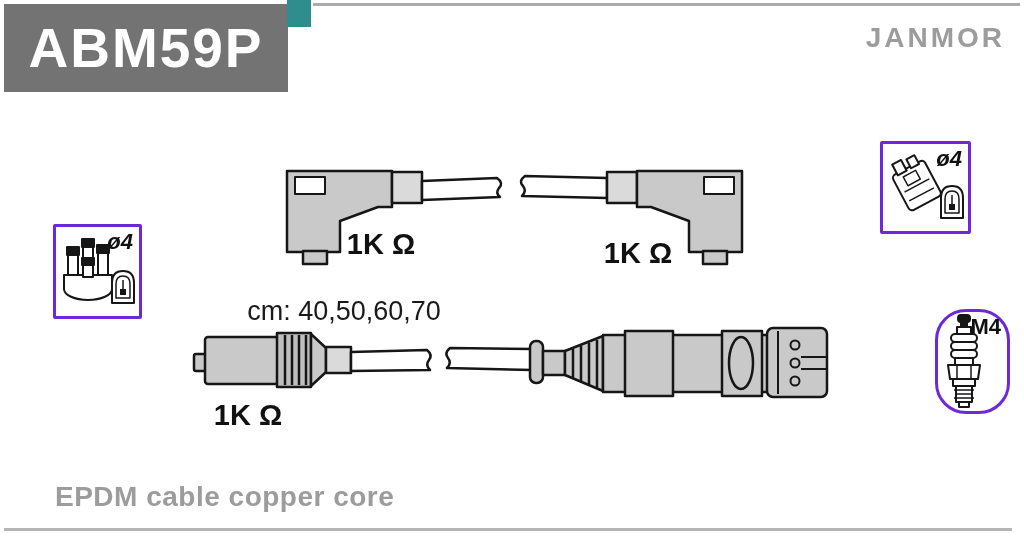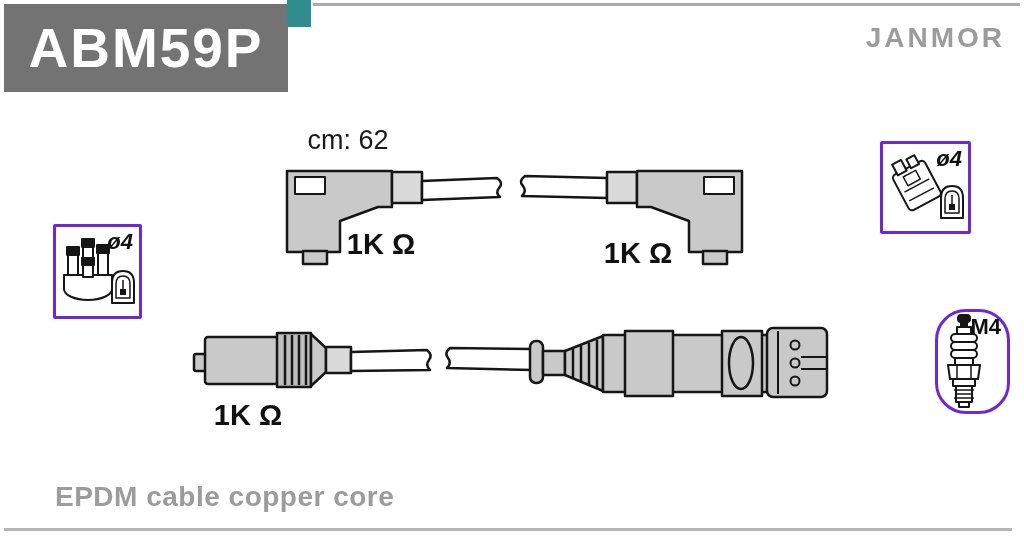--- a/index.html
+++ b/index.html
@@ -90,23 +90,23 @@
         <line x1="778" y1="331" x2="778" y2="394" stroke-width="2"></line>
         <circle cx="795" cy="345" r="4.5" stroke-width="2"></circle>
         <circle cx="795" cy="363" r="4.5" stroke-width="2"></circle>
         <circle cx="795" cy="381" r="4.5" stroke-width="2"></circle>
         <line x1="801" y1="357" x2="826" y2="357" stroke-width="2"></line>
         <line x1="801" y1="369" x2="826" y2="369" stroke-width="2"></line>
       </g>
     </g>
   </svg>
 
-  <div class="abs dim-label" style="left:348px;top:125px;">cm: 62</div>
   <div class="abs res-label" style="left:381px;top:228px;">1K Ω</div>
   <div class="abs res-label" style="left:638px;top:237px;">1K Ω</div>
+  <div class="abs dim-label" style="left:344px;top:296px;">cm: 40,50,60,70</div>
   <div class="abs res-label" style="left:248px;top:399px;">1K Ω</div>
 
   <div class="abs badge" style="left:53px;top:224px;width:89px;height:95px;">
     <span class="tag it">ø4</span>
     <svg width="83" height="89" viewBox="0 0 83 89">
       <g stroke="#161616" stroke-width="2" fill="#ffffff" stroke-linejoin="round">
         <rect x="12" y="26" width="10" height="26"></rect>
           <rect x="11" y="20" width="12" height="8" fill="#161616"></rect>
         <rect x="27" y="18" width="10" height="30"></rect>
           <rect x="26" y="12" width="12" height="8" fill="#161616"></rect>

